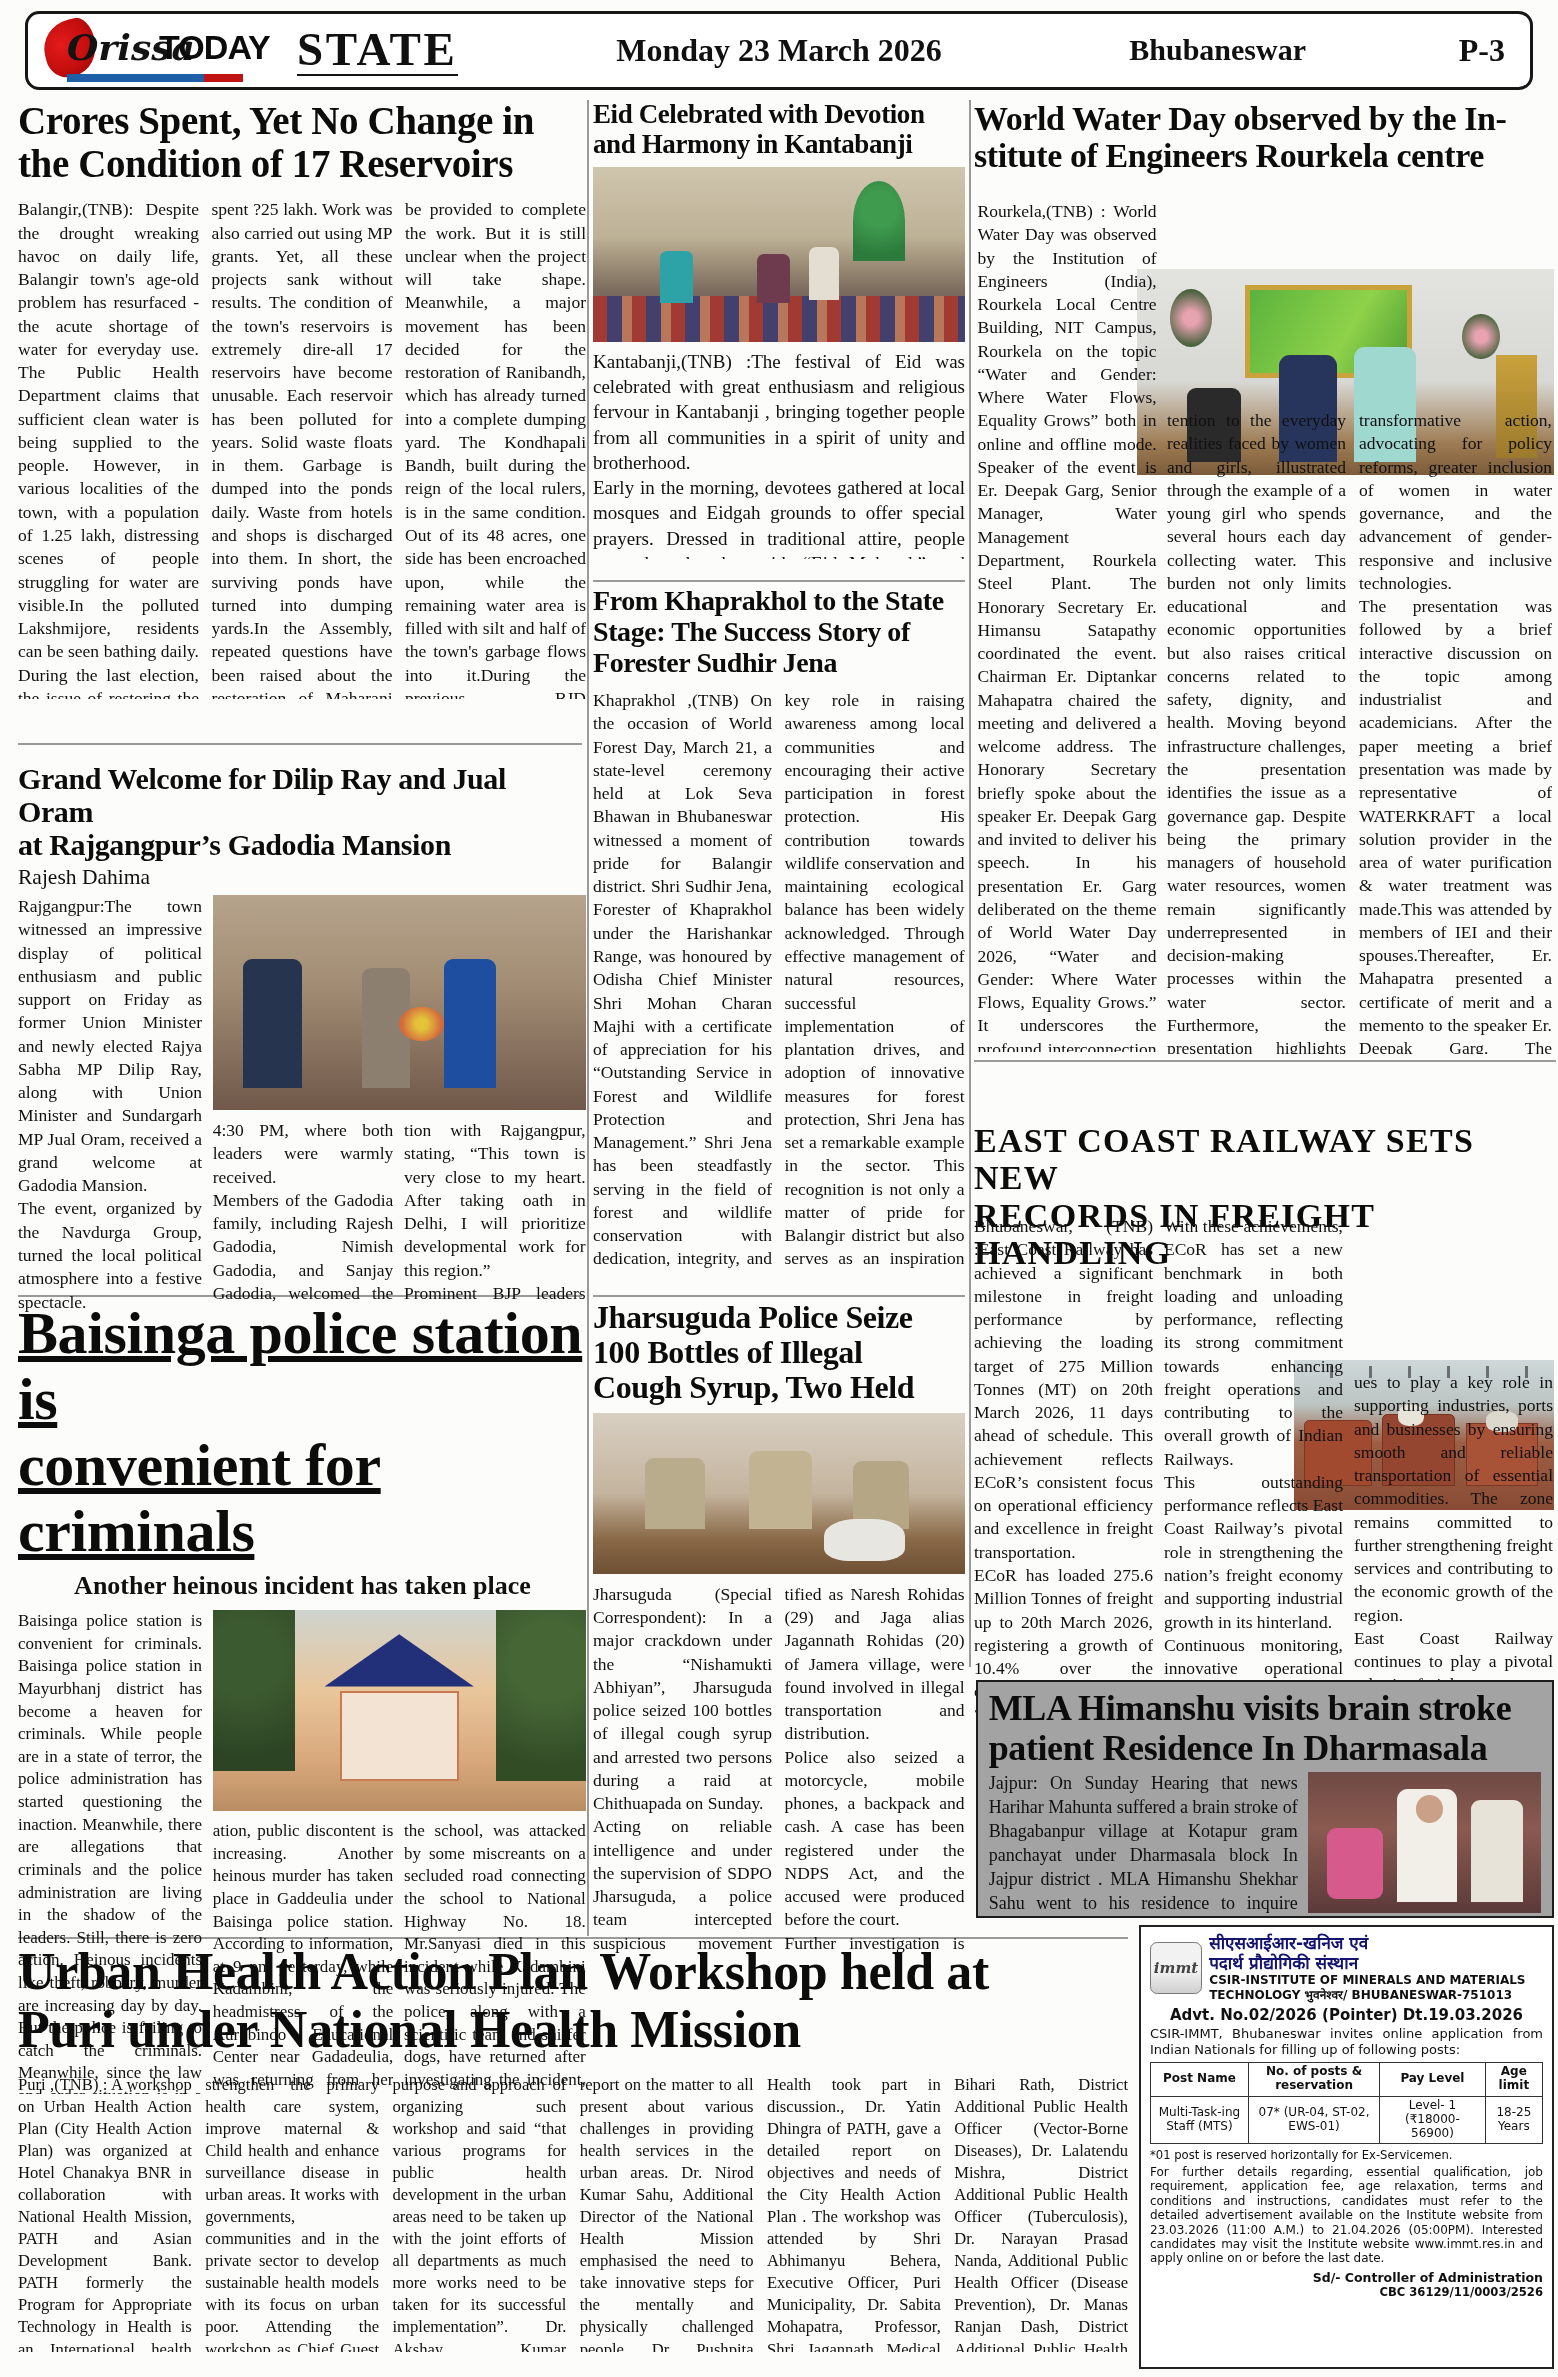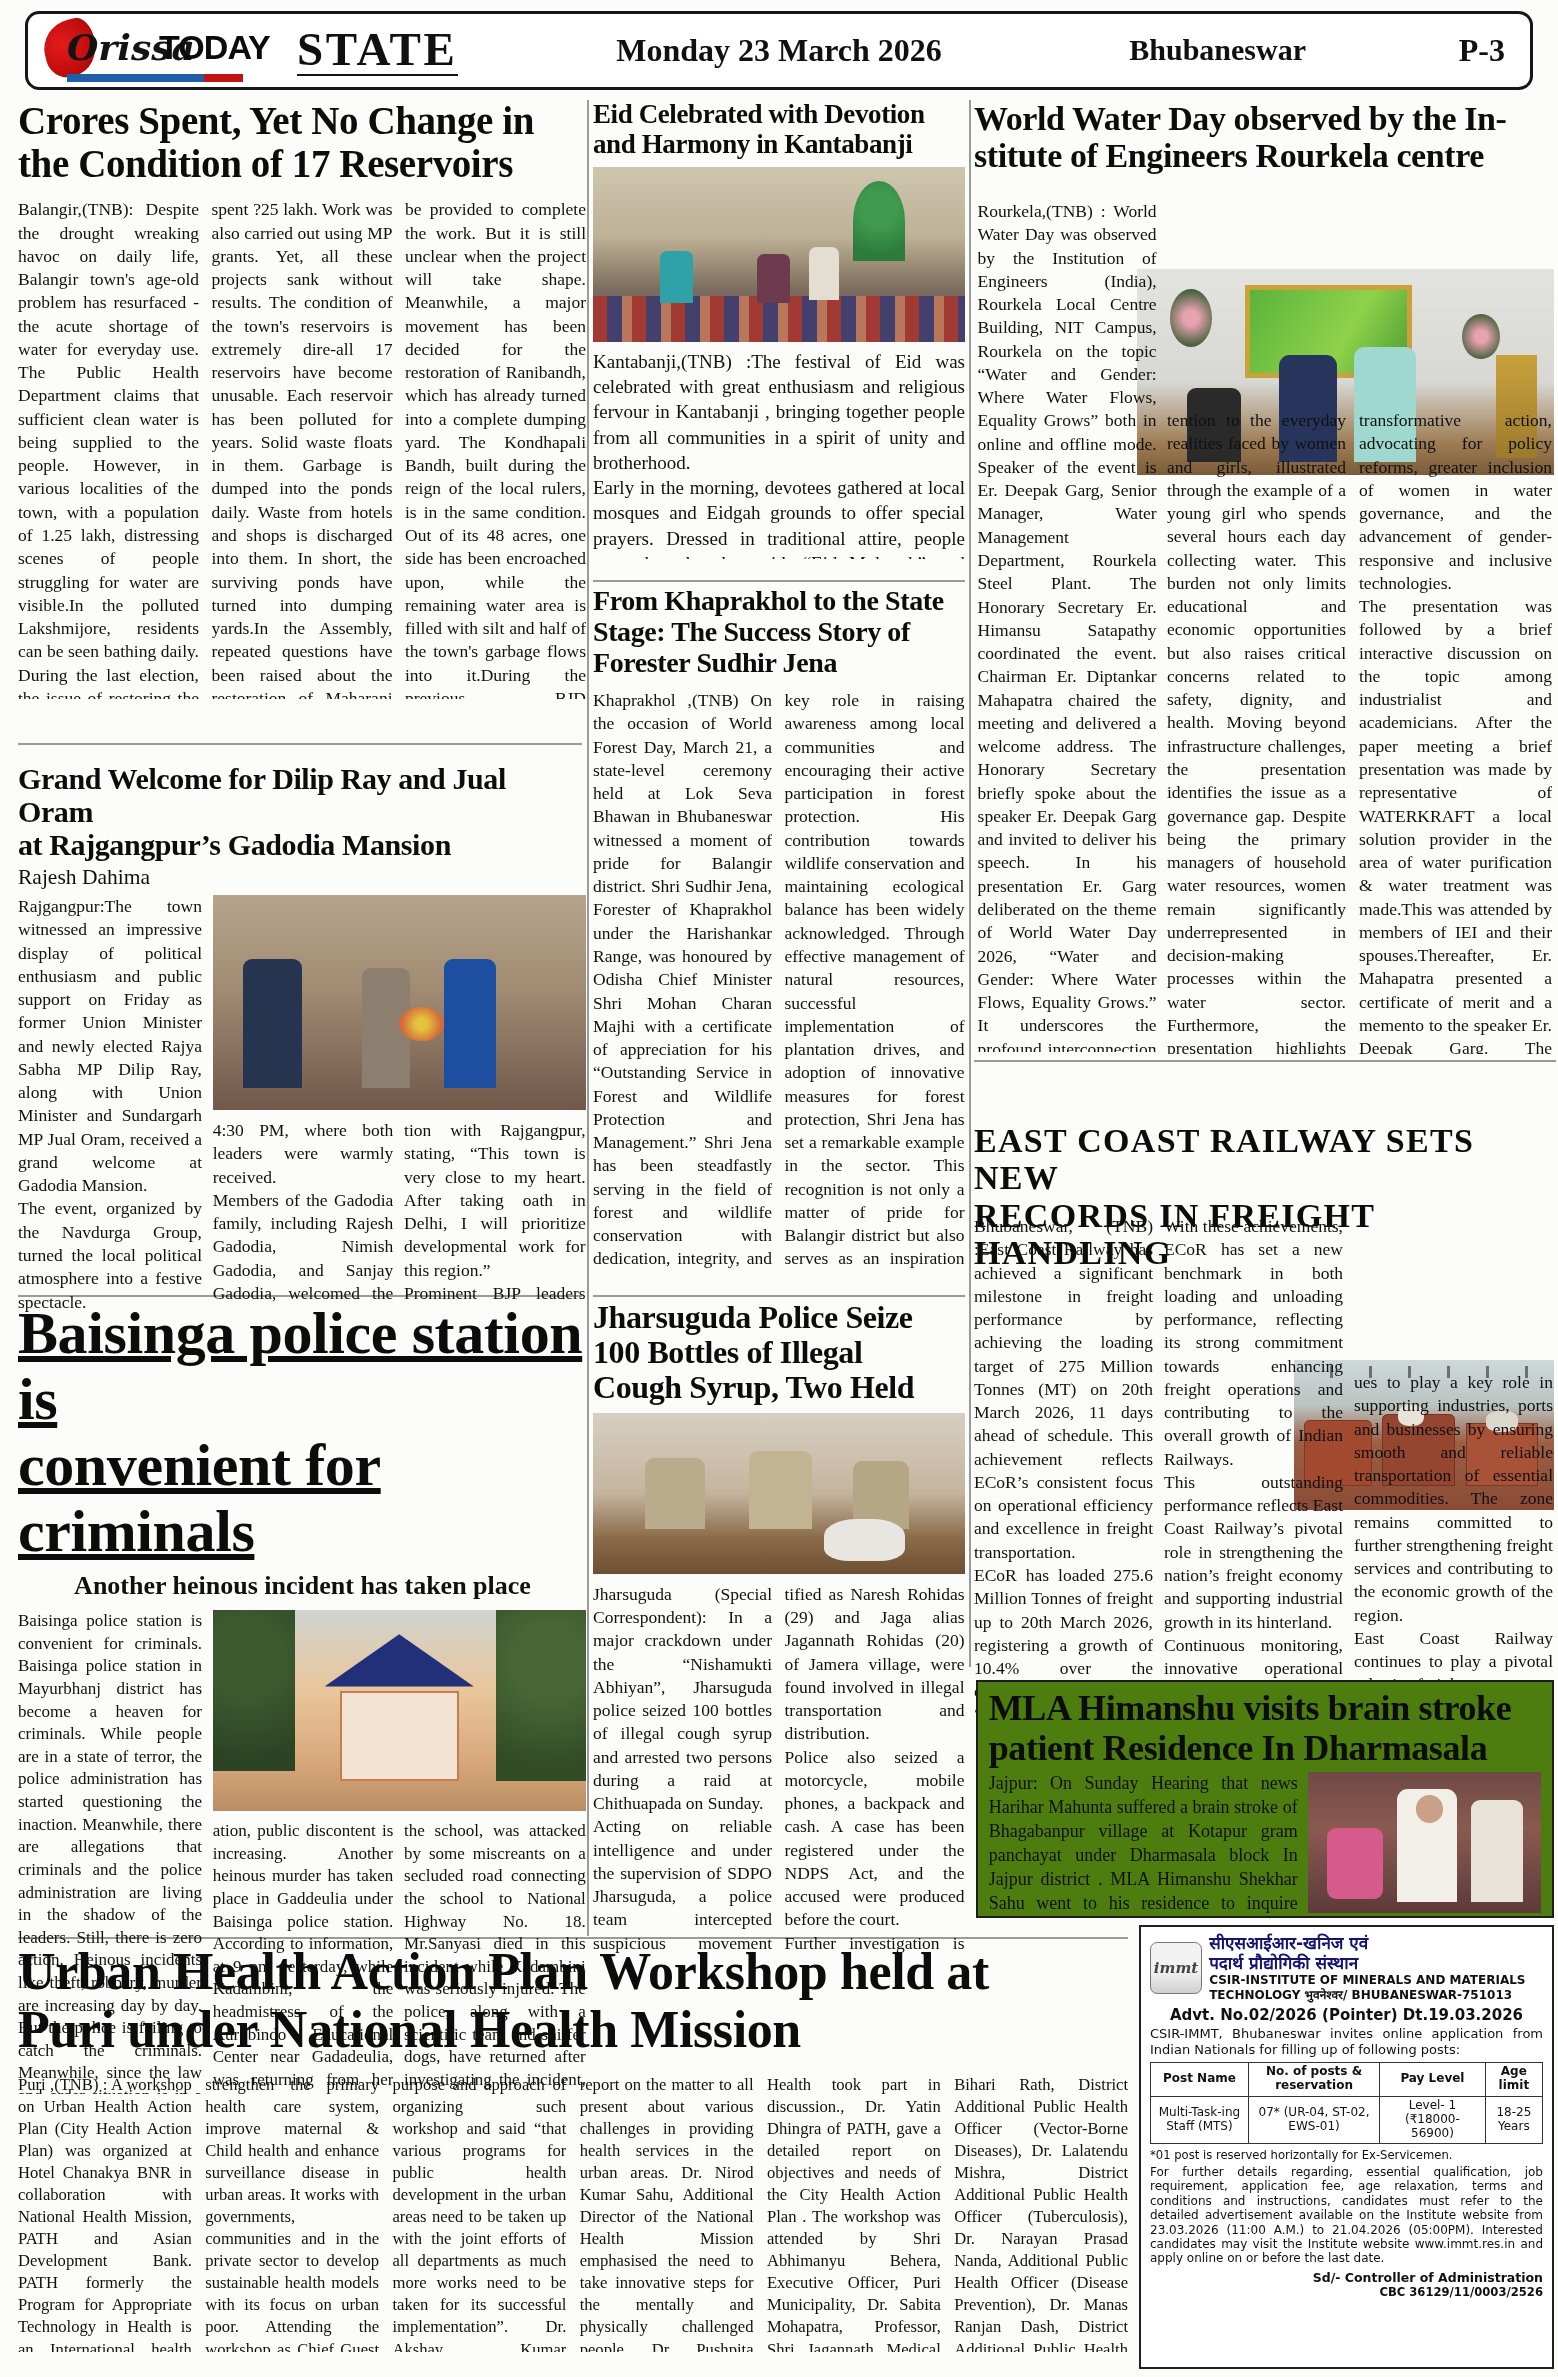--- a/index.html
+++ b/index.html
@@ -224,21 +224,21 @@
 ECoR has loaded 275.6 Million Tonnes of freight up to 20th March 2026, registering a growth of 10.4% over the corresponding period at 249.6 MillionTonnes.
 Further, East Coast Railway has surpassed 250 MT of unloading on 21st March 2026, significantly improving upon last year’s unloading figure of 236.5 MT during the same period.</div>
     <div class="body-text abs" style="left:190px; top:93px; width:179px; height:501px; font-size:17.5px;">With these achievements, ECoR has set a new benchmark in both loading and unloading performance, reflecting its strong commitment towards enhancing freight operations and contributing to the overall growth of Indian Railways.
 This outstanding performance reflects East Coast Railway’s pivotal role in strengthening the nation’s freight economy and supporting industrial growth in its hinterland.
 Continuous monitoring, innovative operational practices, and the dedicated efforts of railway employees have played a key role in achieving this milestone.
 East Coast Railway contin-</div>
     <div class="body-text abs" style="left:380px; top:249px; width:199px; height:346px; font-size:17.5px;">ues to play a key role in supporting industries, ports and businesses by ensuring smooth and reliable transportation of essential commodities. The zone remains committed to further strengthening freight services and contributing to the economic growth of the region.
 East Coast Railway continues to play a pivotal role in freight movement, particularly in key commodities like coal, iron ore, steel, and other bulk goods, thereby supporting the nation’s economic growth.</div>
   </div>
 
-  <div class="abs" style="left:976px; top:1680px; width:578px; height:238px; border:2.7px solid #1c1c1c; background:#4d7c0f; padding:7.2px 10.7px;">
+  <div class="abs" style="left:976px; top:1680px; width:578px; height:238px; border:2.7px solid #1c1c1c; background:#a3a3a3; padding:7.2px 10.7px;">
     <div class="hl" style="font-size:36px;">MLA Himanshu visits brain stroke
 patient Residence In Dharmasala</div>
     <div style="display:flex; gap:10.7px; margin-top:3.6px;">
       <div class="body-text" style="width:309px; height:141px; font-size:18px;">Jajpur: On Sunday Hearing that news  Harihar Mahunta suffered a brain stroke of Bhagabanpur village at Kotapur gram panchayat under Dharmasala block  In Jajpur district . MLA Himanshu Shekhar Sahu went to his residence to inquire about his health and to wish him a speedy recovery. MLA Himanshu said, “Dharmashala is like my family. I am available to the people 24 hours a day, and my doors are always open.”</div>
       <div class="photo" style="width:233px; height:141px;">
         <div style="inset:0; background:linear-gradient(180deg,#6e4a44 0%,#8a5a50 40%,#5c3a3a 100%);"></div>
         <div style="left:38%; top:12%; width:26%; height:80%; background:#f2efe9; border-radius:10.7px 10.7px 0 0;"></div>
         <div style="left:46%; top:16%; width:12%; height:20%; background:#caa088; border-radius:50%;"></div>
         <div style="left:70%; top:20%; width:22%; height:72%; background:#e8e3d8; border-radius:9px 9px 0 0;"></div>
         <div style="left:8%; top:40%; width:24%; height:50%; background:#d65a8c; border-radius:9px;"></div>

